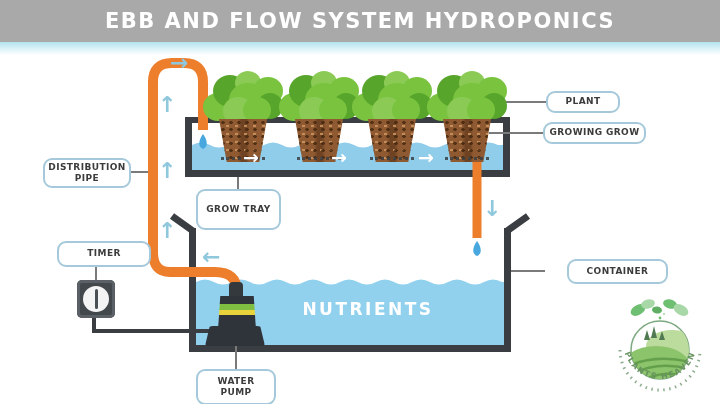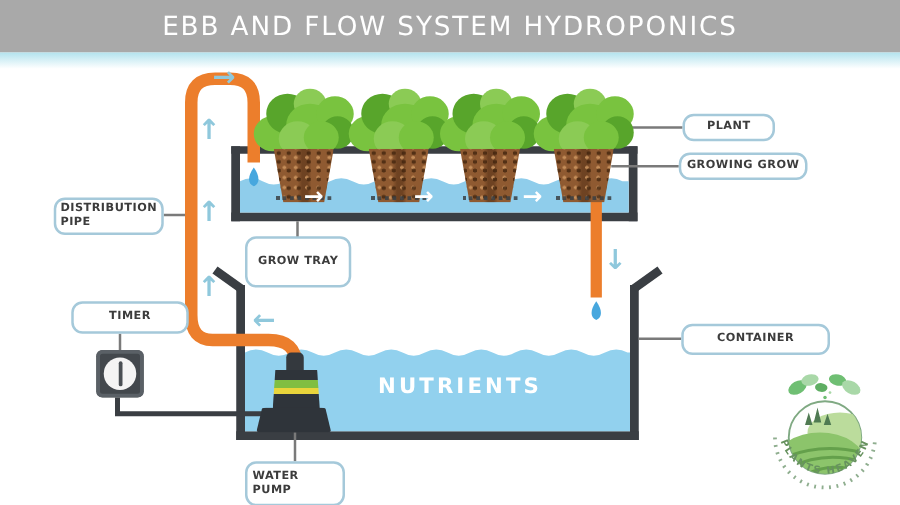--- a/index.html
+++ b/index.html
@@ -3,21 +3,21 @@
 <meta charset="utf-8">
 <style>
   html,body{margin:0;padding:0;}
   body{width:720px;height:404px;overflow:hidden;background:#ffffff;
        font-family:"DejaVu Sans","Liberation Sans",sans-serif;position:relative;}
   .stage{position:absolute;left:0;top:0;width:720px;height:404px;}
 
   
   .header{position:absolute;left:0;top:0;width:720px;height:42px;background:#a9a9a9;
           display:flex;align-items:center;justify-content:center;}
-  .header .title{color:#ffffff;font-size:21px;font-weight:normal;letter-spacing:1.5px;}
+  .header .title{color:#ffffff;font-size:21px;font-weight:bold;letter-spacing:1.5px;}
   .accent-strip{position:absolute;left:0;top:42px;width:720px;height:13px;
           background:linear-gradient(#b3e3ee,#ffffff);}
 
   
   svg.layer{position:absolute;left:0;top:0;z-index:1;}
 
   
   .plant-unit{position:absolute;top:119px;width:76px;height:60px;z-index:2;}
   .canopy{position:absolute;left:-4px;top:-48px;width:84px;height:58px;}
   .canopy i{position:absolute;border-radius:50%;display:block;}
@@ -37,21 +37,21 @@
          radial-gradient(rgba(205,150,96,.85) 1.3px,transparent 1.7px),
          linear-gradient(90deg,transparent 40%,rgba(70,38,16,.45) 47%,rgba(70,38,16,.45) 56%,transparent 63%);
        background-size:8px 7px,9px 8px,100% 100%;
        background-position:0 0,4px 3px,0 0;}
   .feet{position:absolute;left:16px;top:38px;width:44px;height:0;
         border-bottom:3px dotted rgba(58,63,68,.85);}
 
   
   .label-box{position:absolute;z-index:4;background:#ffffff;border:2px solid #a5c9da;
         border-radius:9px;display:flex;align-items:center;justify-content:center;
-        text-align:left;color:#3c3c3c;font-weight:bold;font-size:9px;
+        text-align:center;color:#3c3c3c;font-weight:bold;font-size:9px;
         letter-spacing:.4px;line-height:1.25;padding:1px 4px;box-sizing:border-box;}
 
   
   .arrow{position:absolute;z-index:4;color:#8fc8dc;font-weight:bold;
          font-family:"DejaVu Sans",sans-serif;}
   .arrow.white{color:#ffffff;}
 
   
   .nutrients{position:absolute;left:196px;top:299px;width:344px;z-index:4;
          text-align:center;color:#ffffff;font-weight:bold;font-size:17px;
@@ -204,21 +204,21 @@
   <span class="arrow white" style="left:243px;top:146px;font-size:19px">→</span>
   <span class="arrow white" style="left:331px;top:146px;font-size:19px">→</span>
   <span class="arrow white" style="left:418px;top:146px;font-size:19px">→</span>
 
   <div class="nutrients">NUTRIENTS</div>
 
   <div class="label-box" style="left:43px;top:158px;width:88px;height:30px">DISTRIBUTION PIPE</div>
   <div class="label-box" style="left:196px;top:189px;width:85px;height:41px">GROW TRAY</div>
   <div class="label-box" style="left:546px;top:91px;width:74px;height:22px">PLANT</div>
   <div class="label-box" style="left:543px;top:122px;width:103px;height:22px">GROWING GROW</div>
-  <div class="label-box" style="left:545px;top:259px;width:119px;height:25px">CONTAINER</div>
+  <div class="label-box" style="left:567px;top:259px;width:101px;height:25px">CONTAINER</div>
   <div class="label-box" style="left:57px;top:241px;width:94px;height:26px">TIMER</div>
   <div class="label-box" style="left:196px;top:369px;width:80px;height:36px">WATER PUMP</div>
 
   <svg class="logo" viewBox="0 0 100 104">
     <defs>
       <clipPath id="logoClip">
           <circle cx="50" cy="54" r="29"></circle>
         </clipPath>
       <path id="logoArc" d="M 15 58 A 37 37 0 0 0 85 58" fill="none"></path>
     </defs>

